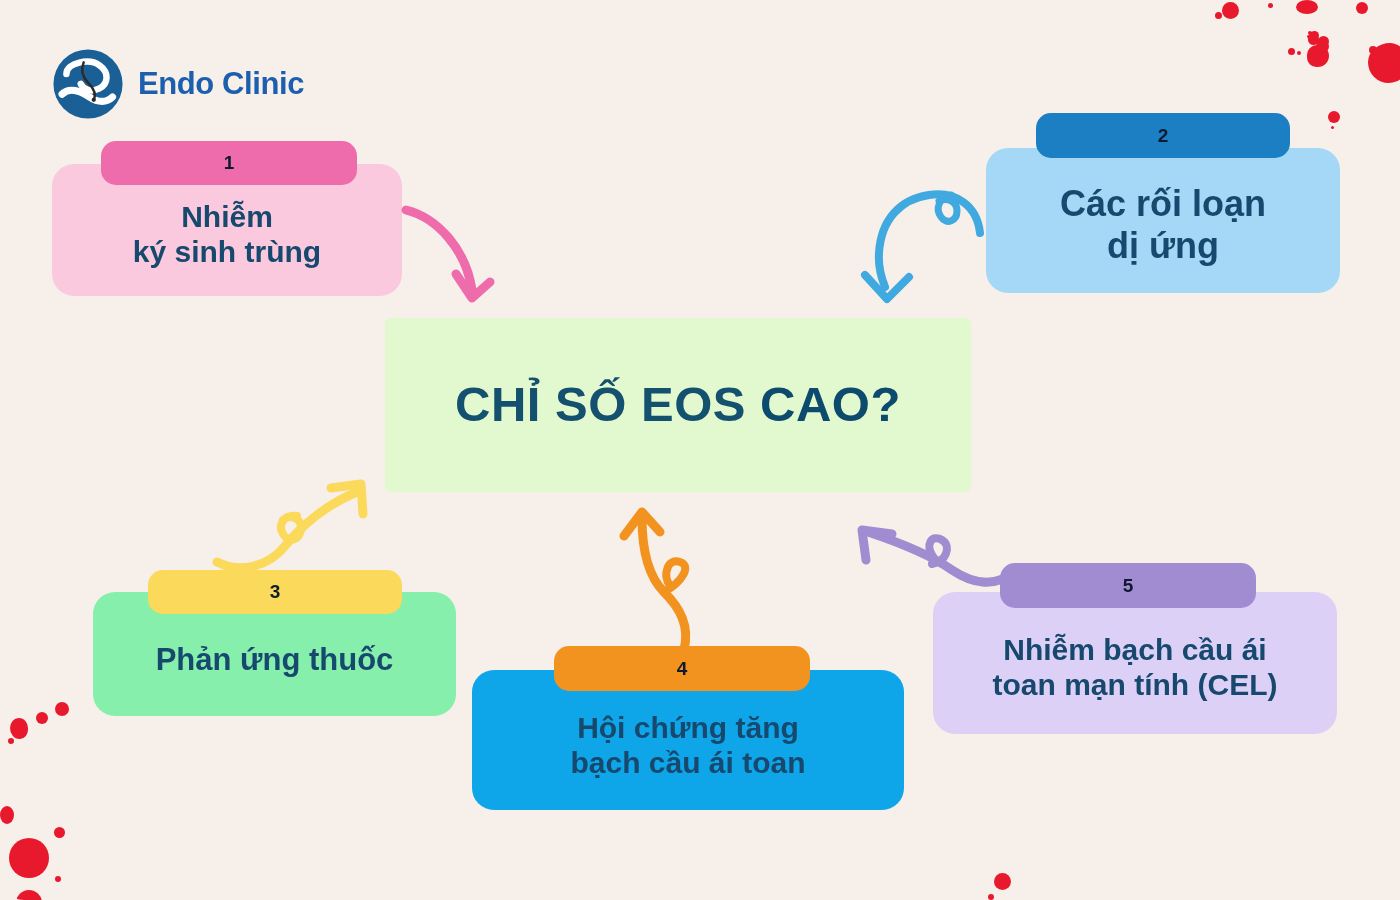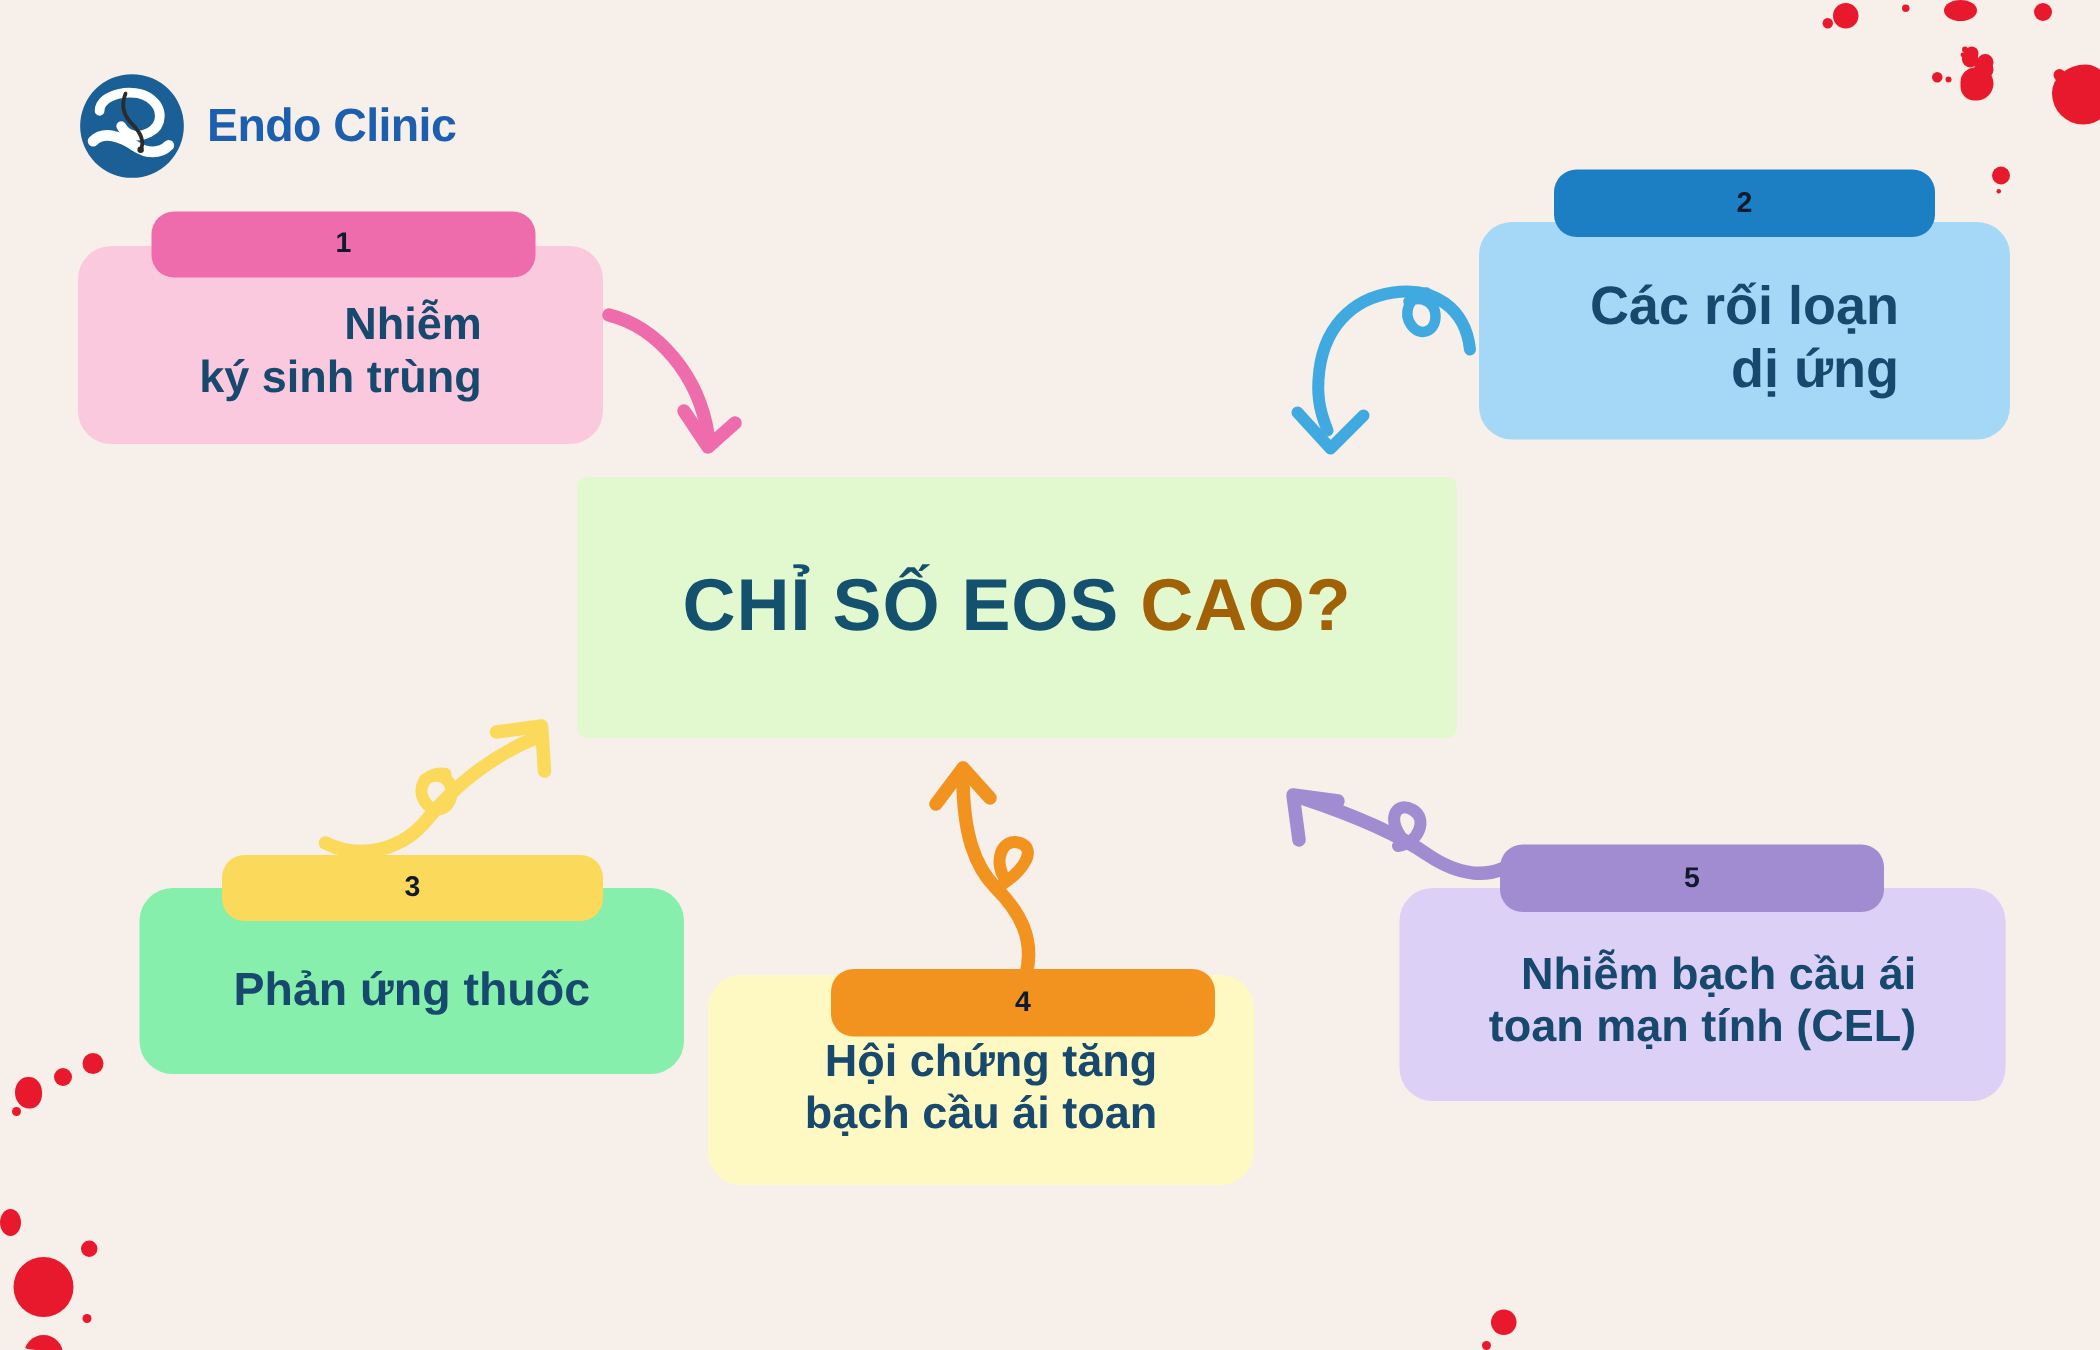--- a/index.html
+++ b/index.html
@@ -60,21 +60,21 @@
 
   
   .card {
     position: absolute;
     border-radius: 22px;
     box-sizing: border-box;
     z-index: 4;
     display: flex;
     align-items: center;
     justify-content: center;
-    text-align: right;
+    text-align: center;
   }
   .card-text {
     color: #17496e;
     font-weight: bold;
     line-height: 1.16;
     padding: 0 14px;
     white-space: pre-line;
   }
   .badge {
     position: absolute;
@@ -97,21 +97,21 @@
   #card-2 { left: 986px; top: 148px; width: 354px; height: 145px; background: #a5d8f7; }
   #badge-2 { left: 1036px; top: 113px; width: 254px; height: 45px; background: #1c7fc4; }
   #card-2 .card-text { font-size: 36px; padding-top: 8px; }
 
   
   #card-3 { left: 93px; top: 592px; width: 363px; height: 124px; background: #86efac; }
   #badge-3 { left: 148px; top: 570px; width: 254px; height: 44px; background: #fbd95b; }
   #card-3 .card-text { font-size: 31px; padding-top: 12px; }
 
   
-  #card-4 { left: 472px; top: 650px; width: 364px; height: 140px; background: #fef9c3; }
+  #card-4 { left: 472px; top: 670px; width: 432px; height: 140px; background: #0ea5e9; }
   #badge-4 { left: 554px; top: 646px; width: 256px; height: 45px; background: #f2921f; }
   #card-4 .card-text { font-size: 30px; padding-top: 12px; }
 
   
   #card-5 { left: 933px; top: 592px; width: 404px; height: 142px; background: #ddd0f7; }
   #badge-5 { left: 1000px; top: 563px; width: 256px; height: 45px; background: #a18bd1; }
   #card-5 .card-text { font-size: 30px; padding-top: 10px; }
 
   
   #center-box {
@@ -129,21 +129,21 @@
     justify-content: center;
   }
   .center-line {
     font-size: 49px;
     font-weight: bold;
     color: #14516e;
     letter-spacing: 0.5px;
     line-height: 1.18;
     white-space: nowrap;
   }
-  .center-accent { color: #a16207; }
+  .center-accent { color: #0c4a6e; }
 
   
   .arrow-svg {
     position: absolute;
     z-index: 5;
     pointer-events: none;
     overflow: visible;
   }
 </style>
 </head>

